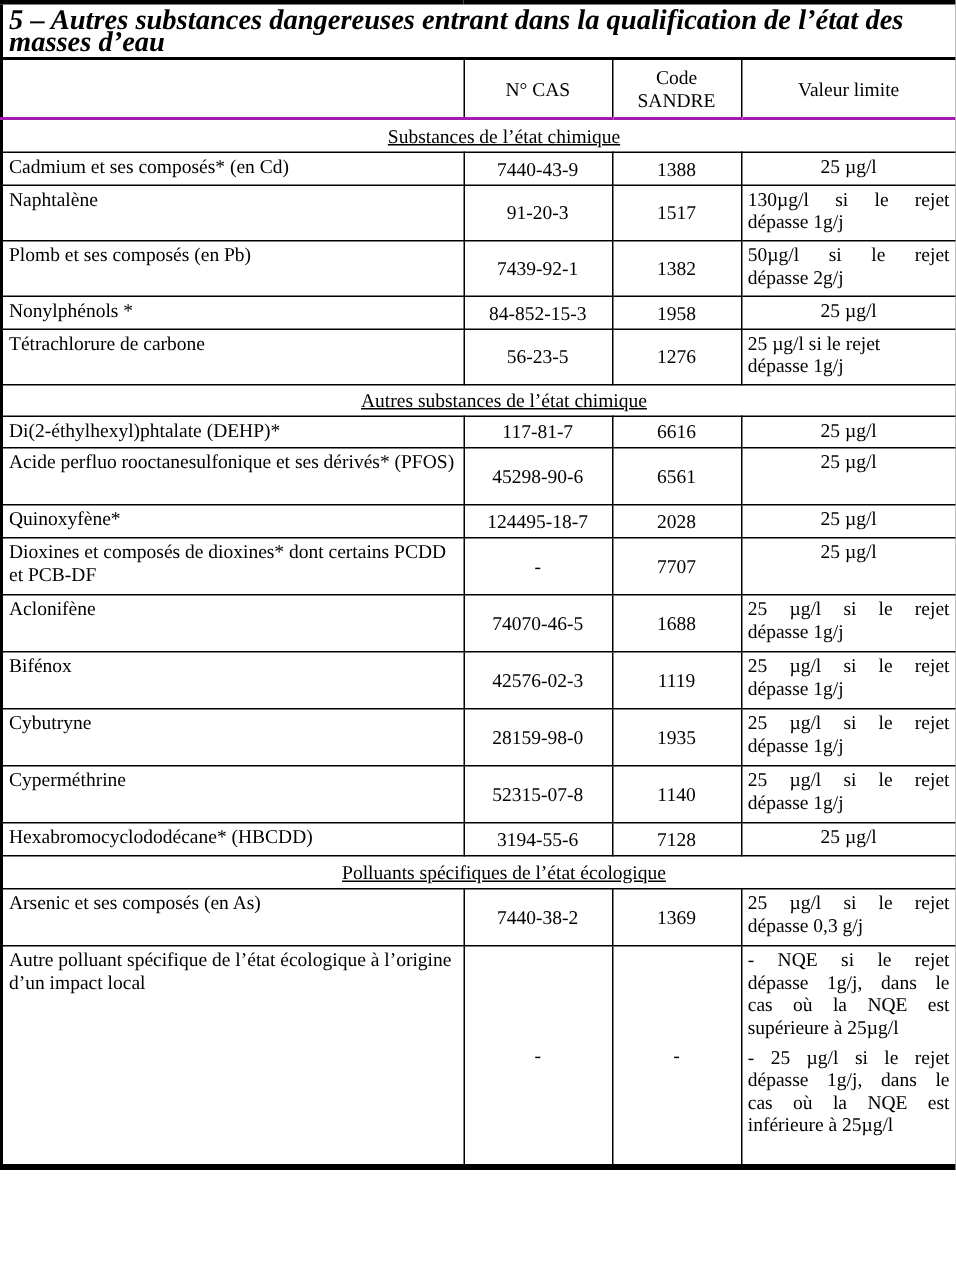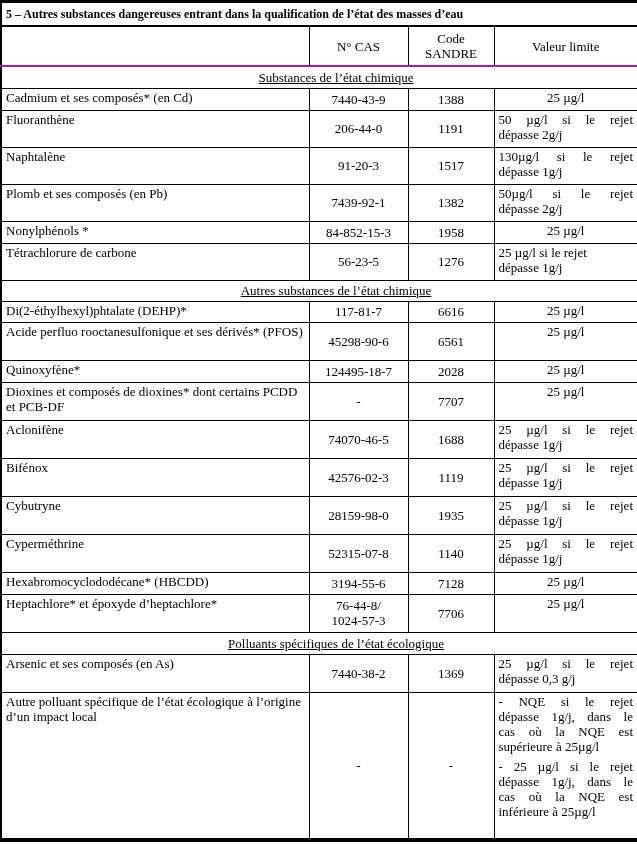--- a/index.html
+++ b/index.html
@@ -34,23 +34,24 @@
     padding: 1px 3px;
     line-height: 15px;
     overflow: hidden;
     vertical-align: middle;
     font-weight: normal;
   }
   tr.title-row th {
     border-bottom: 2px solid #000000;
     font-weight: bold;
     text-align: left;
-    font-size: 12px;
+    font-size: 19px;
     padding: 3px 4px 2px 4px;
     height: 17px;
+    font-style: italic;
   }
   tr.head th {
     text-align: center;
     vertical-align: middle;
     border-bottom: 2px solid #a21caf;
     height: 36px;
   }
   td.section {
     text-align: center;
     vertical-align: middle;
@@ -112,31 +113,20 @@
           <td class="name">Cadmium et ses composés* (en Cd)</td>
           <td class="cas">
             <div>7440-43-9</div>
           </td>
           <td class="sandre">1388</td>
           <td class="limit center">
             <div>25 µg/l</div>
           </td>
         </tr>
         <tr style="height: 37px;">
-          <td class="name">Fluoranthène</td>
-          <td class="cas">
-            <div>206-44-0</div>
-          </td>
-          <td class="sandre">1191</td>
-          <td class="limit justify">
-            <div class="st">50 µg/l si le rejet</div>
-            <div>dépasse 2g/j</div>
-          </td>
-        </tr>
-        <tr style="height: 37px;">
           <td class="name">Naphtalène</td>
           <td class="cas">
             <div>91-20-3</div>
           </td>
           <td class="sandre">1517</td>
           <td class="limit justify">
             <div class="st">130µg/l si le rejet</div>
             <div>dépasse 1g/j</div>
           </td>
         </tr>
@@ -258,31 +248,20 @@
             <div class="st">25 µg/l si le rejet</div>
             <div>dépasse 1g/j</div>
           </td>
         </tr>
         <tr style="height: 22px;">
           <td class="name">Hexabromocyclododécane* (HBCDD)</td>
           <td class="cas">
             <div>3194-55-6</div>
           </td>
           <td class="sandre">7128</td>
-          <td class="limit center">
-            <div>25 µg/l</div>
-          </td>
-        </tr>
-        <tr style="height: 38px;">
-          <td class="name">Heptachlore* et époxyde d’heptachlore*</td>
-          <td class="cas">
-            <div>76-44-8/</div>
-            <div>1024-57-3</div>
-          </td>
-          <td class="sandre">7706</td>
           <td class="limit center">
             <div>25 µg/l</div>
           </td>
         </tr>
         <tr style="height: 22px; font-family: Liberation Serif, serif;">
           <td class="section" colspan="4"><span class="u">Polluants spécifiques de l’état écologique</span></td>
         </tr>
         <tr style="height: 38px;">
           <td class="name">Arsenic et ses composés (en As)</td>
           <td class="cas">

